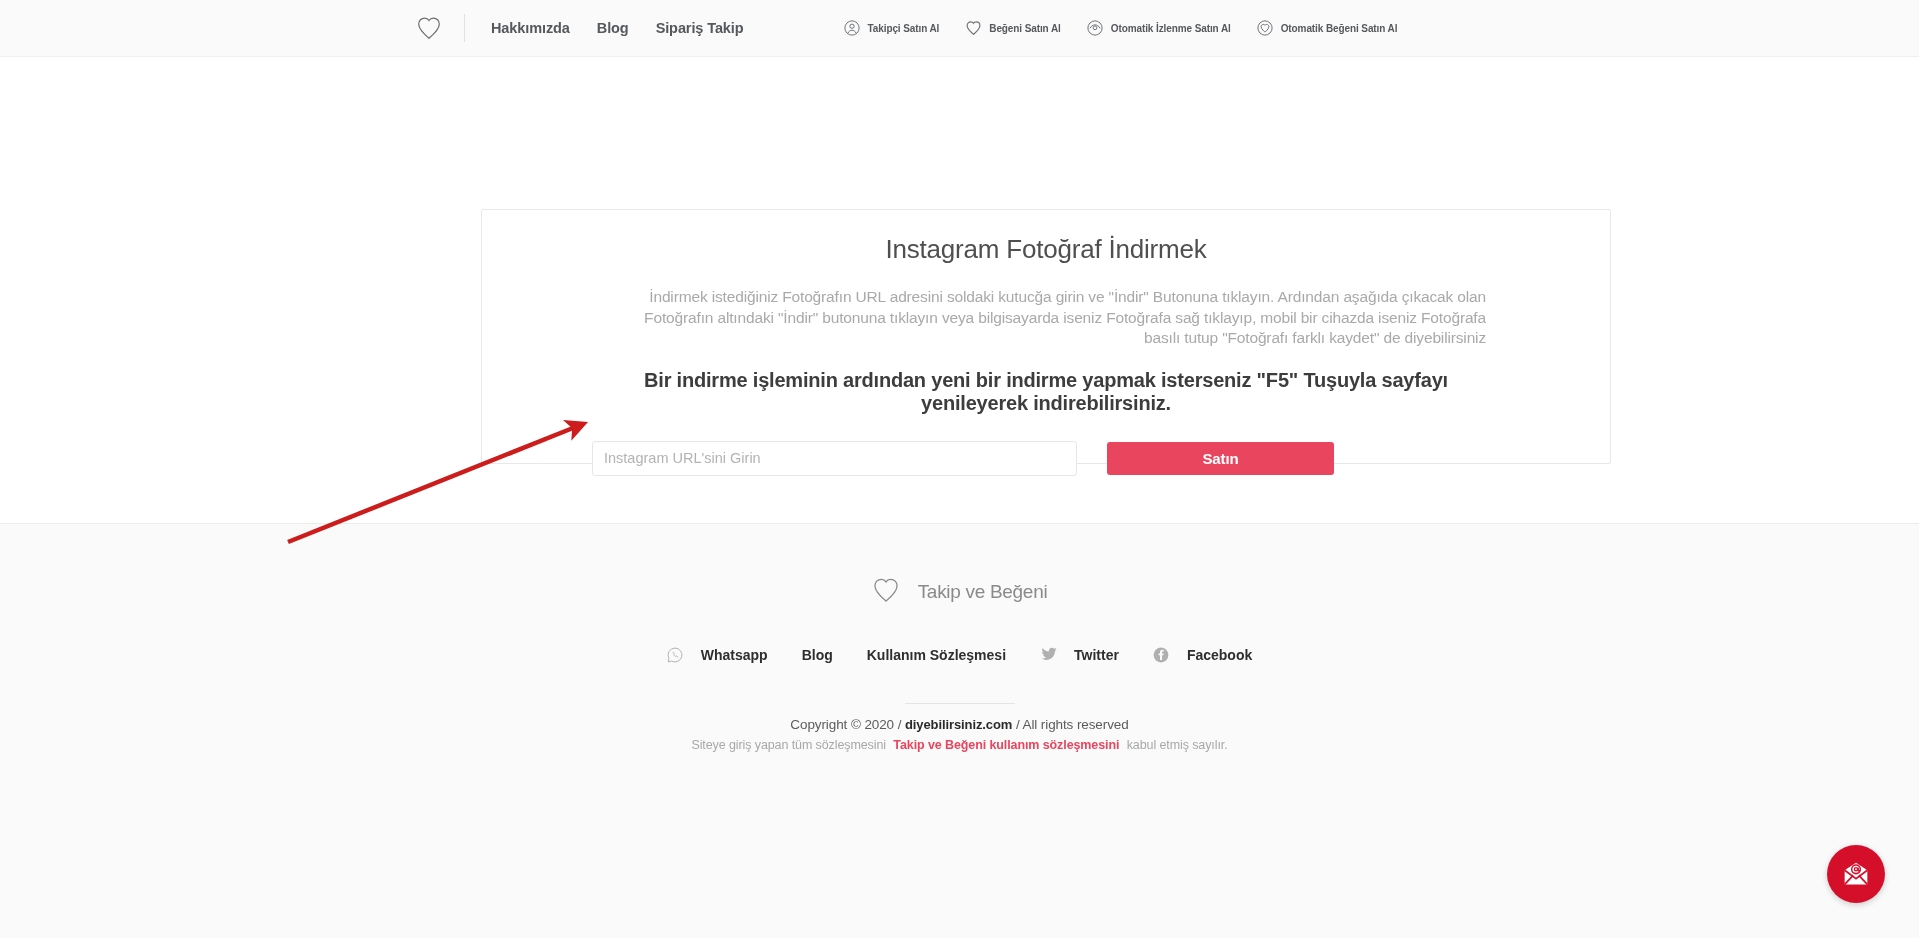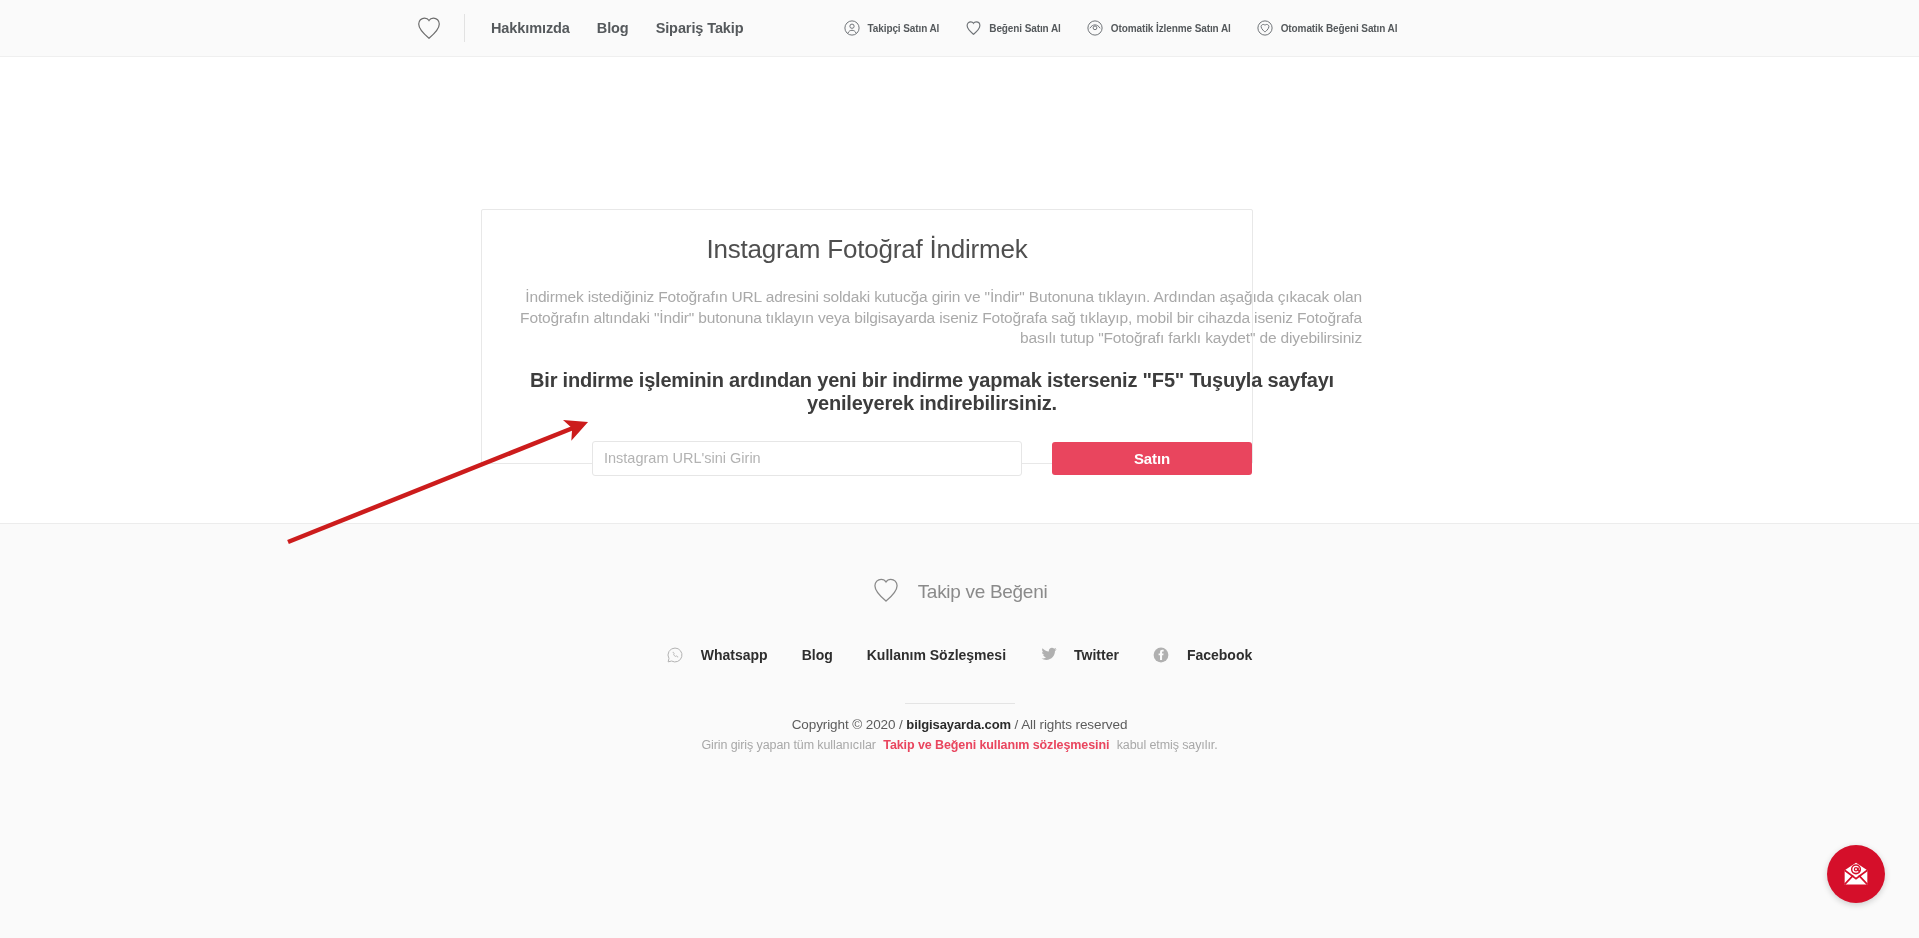--- a/index.html
+++ b/index.html
@@ -96,21 +96,21 @@
     border-top: 1px solid #efefef;
     border-bottom: 1px solid #ececec;
     height: 468px;
     position: relative;
   }
 
   .card {
     position: absolute;
     left: 481px;
     top: 152px;
-    width: 772px;
+    width: 1130px;
     height: 255px;
     background: #fff;
     border: 1px solid #e8e8e8;
     border-radius: 2px;
     padding-top: 24px;
   }
 
   .card-title {
     text-align: center;
     font-size: 26px;
@@ -418,26 +418,26 @@
       </span>
       <span>Facebook</span>
     </a>
 
   </div>
 
   <div class="footer-rule"></div>
 
   <div class="copyright">
     <span>Copyright © 2020 /</span>
-    <span class="domain">bilgisayarda.com</span>
+    <span class="domain">diyebilirsiniz.com</span>
     <span>/ All rights reserved</span>
   </div>
 
   <div class="terms-line">
-    <span>Girin giriş yapan tüm kullanıcılar</span>
+    <span>Siteye giriş yapan tüm sözleşmesini</span>
     <a href="#" class="terms-link" style="color: rgb(233, 69, 94);">Takip ve Beğeni kullanım sözleşmesini</a>
     <span>kabul etmiş sayılır.</span>
   </div>
 
 </div>
 
 <svg class="annotation-arrow">
   <defs>
     <marker id="arrowhead" markerWidth="5" markerHeight="5" refX="2.6" refY="2.5" orient="auto">
       <path d="M0,0 L5,2.5 L0,5 L1.2,2.5 Z" fill="#cc1c1c"></path>

